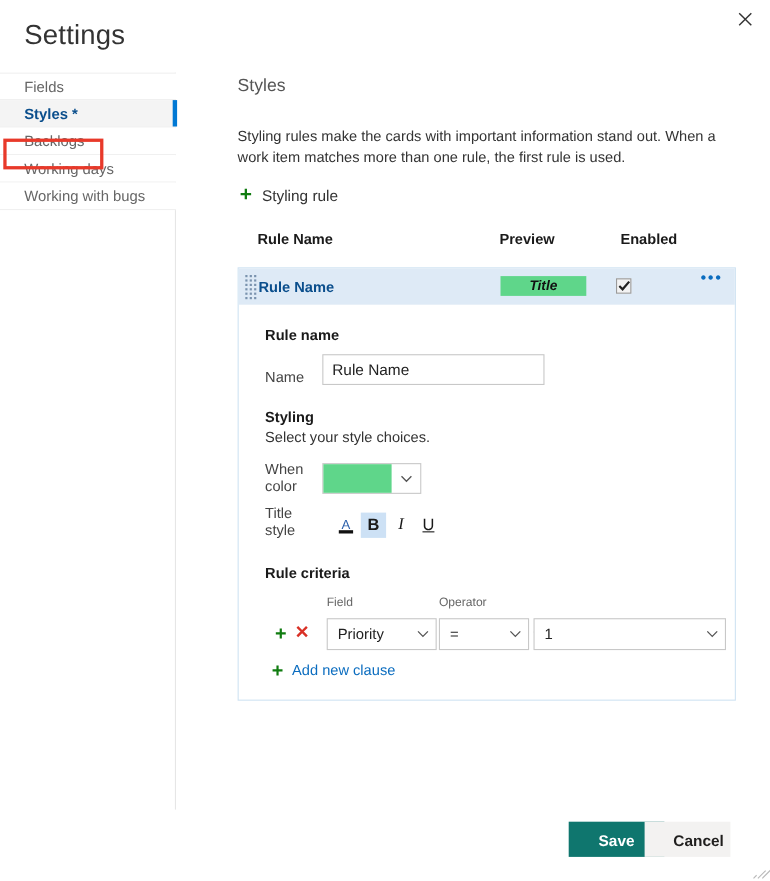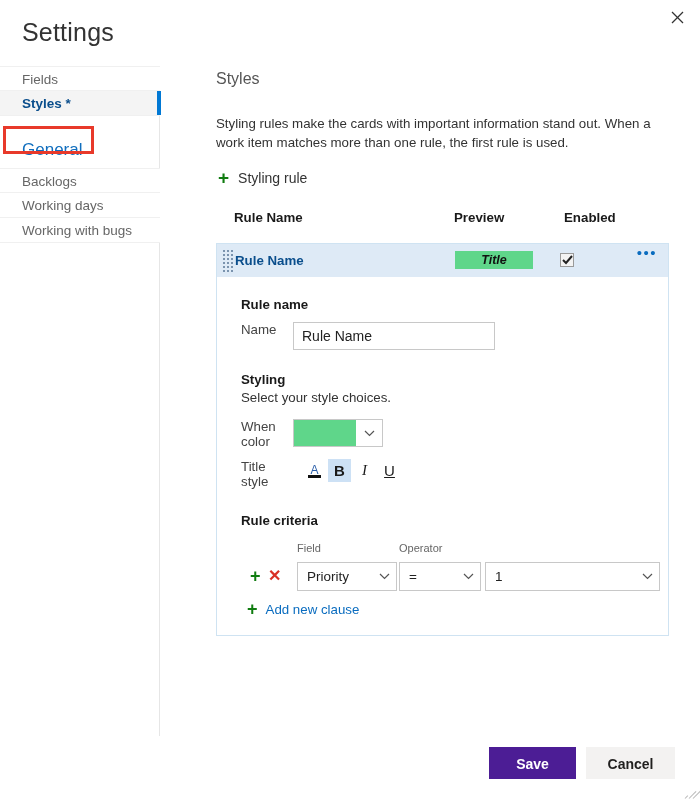--- a/index.html
+++ b/index.html
@@ -240,21 +240,21 @@
   .section-sub {
     font-size: 13.3px;
     color: #333333;
     line-height: 18px;
     margin-top: 2px;
     width: 404px;
   }
 
   .field-row {
     display: flex;
-    align-items: flex-start;
+    align-items: flex-end;
     margin-top: 10px;
   }
   .field-label {
     font-size: 13.3px;
     color: #444444;
     width: 52px;
   }
   #name-input {
     width: 202px;
     height: 28px;
@@ -423,23 +423,24 @@
     font-family: "Liberation Sans", sans-serif;
   }
   #save-button {
     left: 489px;
     width: 87px;
     background: #0078d4;
     color: #ffffff;
   }
   #cancel-button {
     left: 586px;
-    width: 89px;
+    width: 78px;
     background: #f3f2f1;
     color: #201f1e;
+    text-align: right;
   }
   #resize-grip {
     position: absolute;
     right: 3px;
     bottom: 3px;
     width: 12px;
     height: 12px;
   }
   #resize-grip i {
     position: absolute;
@@ -467,21 +468,20 @@
 
   <div class="nav-item">
     <span>Fields</span>
   </div>
 
   <div class="nav-item selected">
     <span>Styles *</span>
     <span class="sel-bar"></span>
   </div>
 
-  <div class="nav-group-title" id="group-general">General</div>
 
   <div class="nav-item">
     <span>Backlogs</span>
   </div>
   <div class="nav-item">
     <span>Working days</span>
   </div>
   <div class="nav-item">
     <span>Working with bugs</span>
   </div>
@@ -626,20 +626,20 @@
           <span class="plus">+</span>
           <span class="label">Add new clause</span>
         </div>
       </div>
 
     </div>
   </div>
 </div>
 
 <div id="footer">
-  <button class="footer-btn" id="save-button" style="background: #4c1d95;">Save</button>
+  <button class="footer-btn" id="save-button" style="background: #0f766e; margin-left: 28px;">Save</button>
   <button class="footer-btn" id="cancel-button">Cancel</button>
   <div id="resize-grip">
       <i style="left: 8px; top: 12px; width: 15.51px; transform: rotate(-45deg);"></i>
       <i style="left: 4px; top: 12px; width: 9.87px; transform: rotate(-45deg);"></i>
       <i style="left: 0px; top: 12px; width: 4.23px; transform: rotate(-45deg);"></i>
     </div>
 </div>
 
 </body></html>

